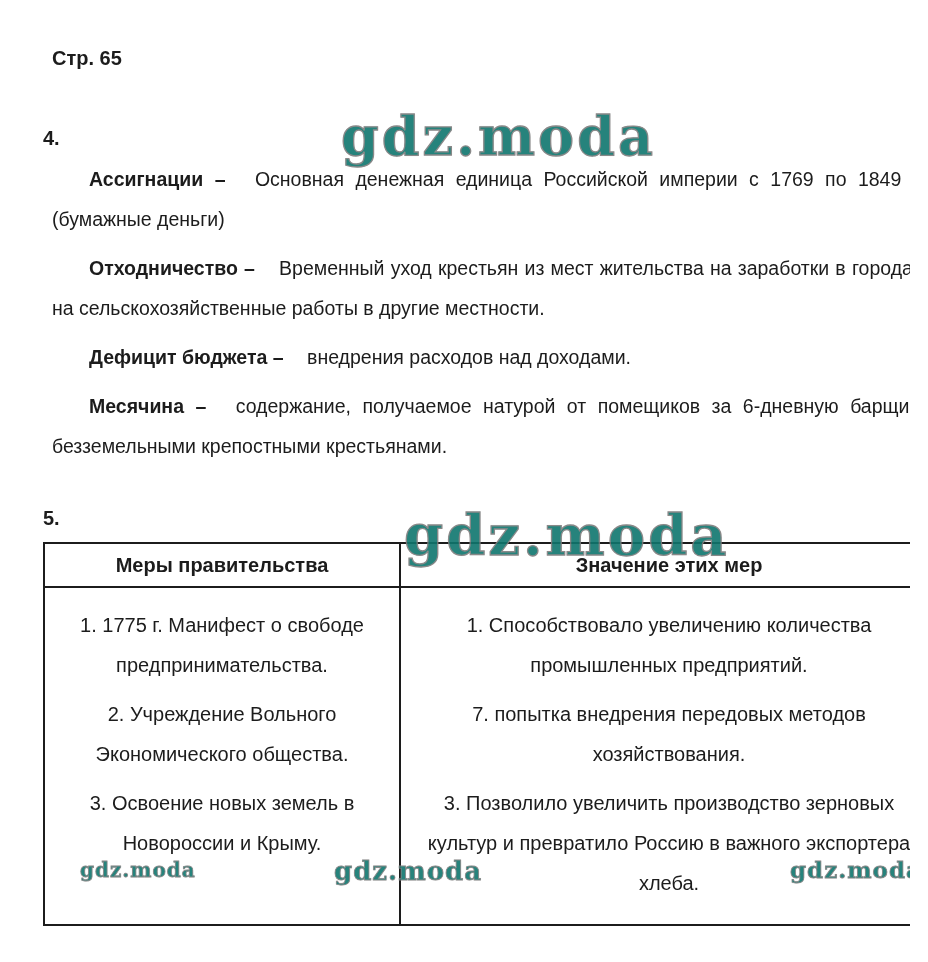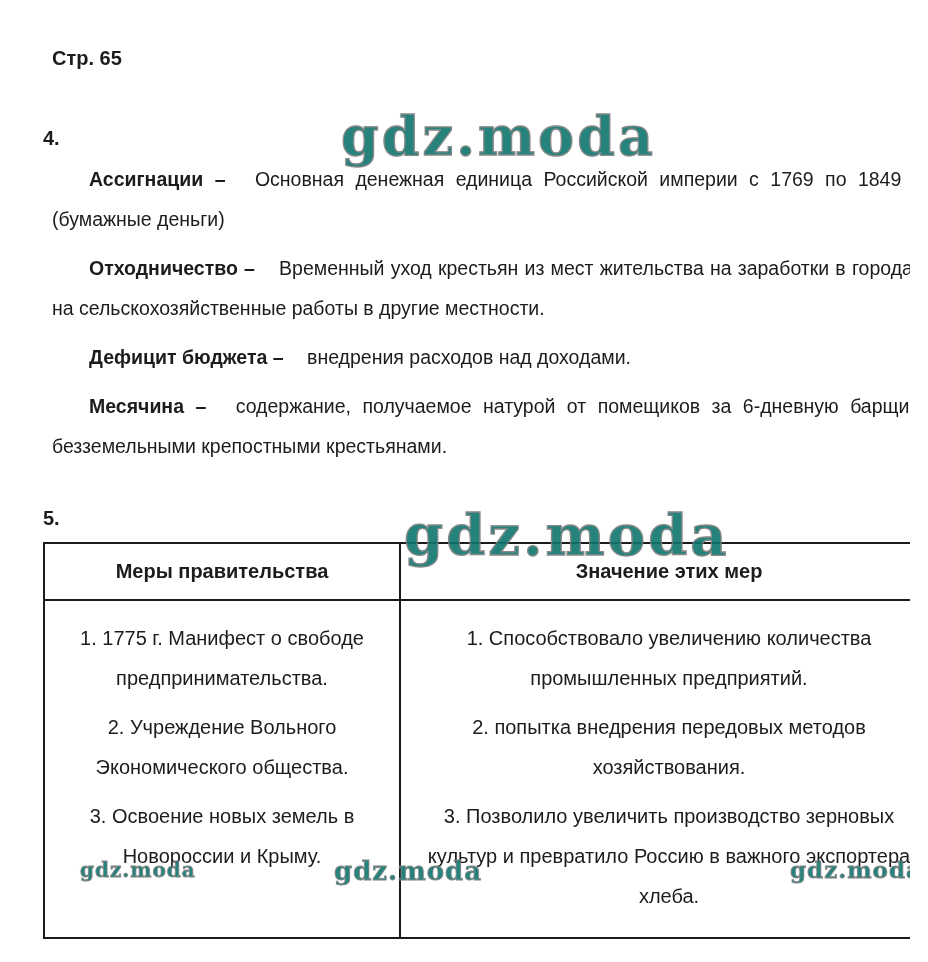--- a/index.html
+++ b/index.html
@@ -47,21 +47,21 @@
     border-collapse: collapse;
     table-layout: fixed;
   }
   table.measures th, table.measures td {
     border: 2px solid #1c1c1c;
   }
   table.measures th {
     font-size: 20px;
     font-weight: bold;
     text-align: center;
-    height: 57px;
+    height: 44px;
     padding: 2px 24px;
   }
   table.measures col.c-left  { width: 356px; }
   table.measures td {
     vertical-align: top;
     padding: 8px 14px 12px 14px;
   }
   table.measures td p {
     font-size: 20px;
     line-height: 40px;
@@ -130,21 +130,21 @@
     </thead>
     <tbody>
       <tr>
         <td>
           <p>1. 1775 г. Манифест о свободе предпринимательства.</p>
           <p>2. Учреждение Вольного Экономического общества.</p>
           <p>3. Освоение новых земель в Новороссии и Крыму.</p>
         </td>
         <td>
           <p>1. Способствовало увеличению количества промышленных предприятий.</p>
-          <p>2. попытка внедрения передовых методов хозяйствования.</p>
+          <p>7. попытка внедрения передовых методов хозяйствования.</p>
           <p>3. Позволило увеличить производство зерновых культур и превратило Россию в важного экспортера хлеба.</p>
         </td>
       </tr>
     </tbody>
   </table>
 
   <div class="wm wm-small wm-b-left">gdz.moda</div>
   <div class="wm wm-small wm-b-center">gdz.moda</div>
   <div class="wm wm-small wm-b-right">gdz.moda</div>
 

